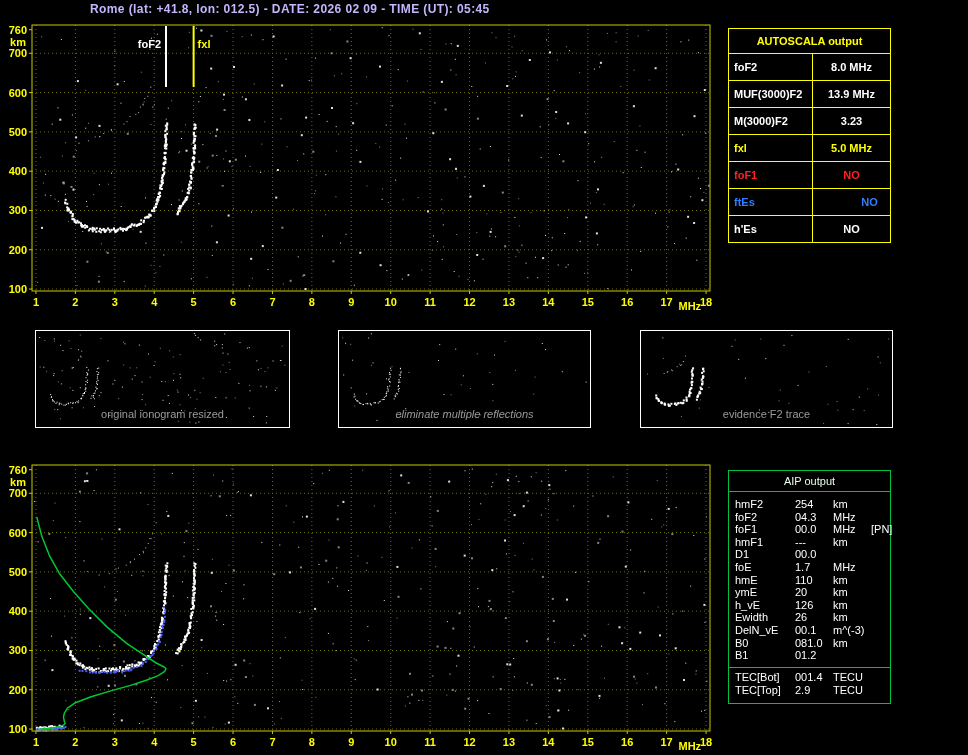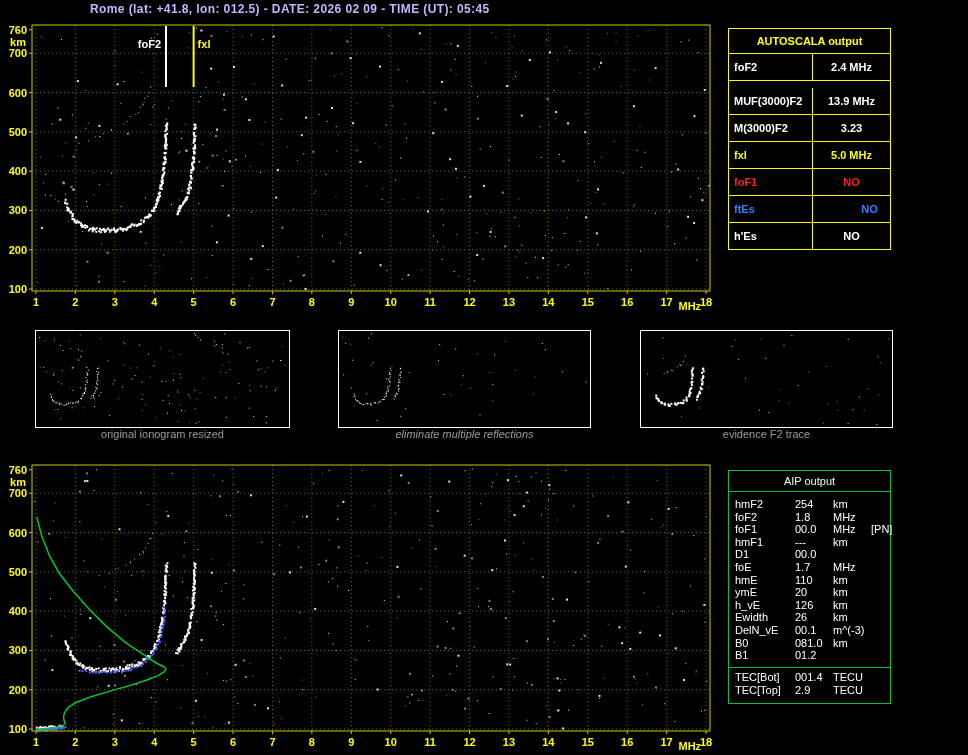--- a/index.html
+++ b/index.html
@@ -18,21 +18,21 @@
   .as-row{display:flex;height:26px;line-height:26px;border-bottom:1px solid #ffff00;}
   .as-row:last-child{border-bottom:none;}
   .as-label{width:84px;padding-left:5px;border-right:1px solid #ffff00;box-sizing:border-box;}
   .as-value{flex:1;text-align:center;}
   
   .thumb{position:absolute;top:330px;height:98px;border:1px solid #ffffff;background:#000;
          box-sizing:border-box;}
   #thumb-0{left:35px;width:255px;}
   #thumb-1{left:338px;width:253px;}
   #thumb-2{left:640px;width:253px;}
-  .thumb-caption{position:absolute;top:428px;text-align:center;color:#9a9a9a;font-size:11px;}
+  .thumb-caption{position:absolute;top:408px;text-align:center;color:#9a9a9a;font-size:11px;}
   #cap-0{left:35px;width:255px;}
   #cap-1{left:338px;width:253px;font-style:italic;}
   #cap-2{left:640px;width:253px;}
   
   #aip{position:absolute;left:728px;top:470px;width:163px;border:1px solid #00c040;
        box-sizing:border-box;color:#ffffff;font-size:11px;background:#000;padding-bottom:6px;}
   .aip-title{height:20px;line-height:20px;text-align:center;color:#eaffea;
              border-bottom:1px solid #00c040;}
   .aip-rows{padding-top:6px;}
   .aip-row{display:grid;grid-template-columns:60px 38px 38px auto;padding-left:6px;
@@ -834,23 +834,23 @@
         <text x="678.4941860465117" y="292" fill="#ffff00" text-anchor="start">MHz</text>
       </g>
       <rect x="32" y="7" width="678" height="266" fill="none" stroke="#c8c800" stroke-width="1"></rect>
     </svg>
 
   <div id="autoscala">
     <div class="as-title">AUTOSCALA output</div>
     <div id="as-rows">
         <div class="as-row" style="color: rgb(255, 255, 255);">
           <div class="as-label">foF2</div>
-          <div class="as-value">2.4 MHz</div>
+          <div class="as-value">8.0 MHz</div>
         </div>
-        <div class="as-row" style="color: rgb(255, 255, 255); margin-top: 7px;">
+        <div class="as-row" style="color: rgb(255, 255, 255);">
           <div class="as-label">MUF(3000)F2</div>
           <div class="as-value">13.9 MHz</div>
         </div>
         <div class="as-row" style="color: rgb(255, 255, 255);">
           <div class="as-label">M(3000)F2</div>
           <div class="as-value">3.23</div>
         </div>
         <div class="as-row" style="color: rgb(255, 255, 0);">
           <div class="as-label">fxl</div>
           <div class="as-value">5.0 MHz</div>
@@ -2200,21 +2200,21 @@
     <div class="aip-title">AIP output</div>
     <div class="aip-rows" id="aip-rows">
         <div class="aip-row">
           <span>hmF2</span>
           <span>254</span>
           <span>km</span>
           <span></span>
         </div>
         <div class="aip-row">
           <span>foF2</span>
-          <span>1.8</span>
+          <span>04.3</span>
           <span>MHz</span>
           <span></span>
         </div>
         <div class="aip-row">
           <span>foF1</span>
           <span>00.0</span>
           <span>MHz</span>
           <span>[PN]</span>
         </div>
         <div class="aip-row">

